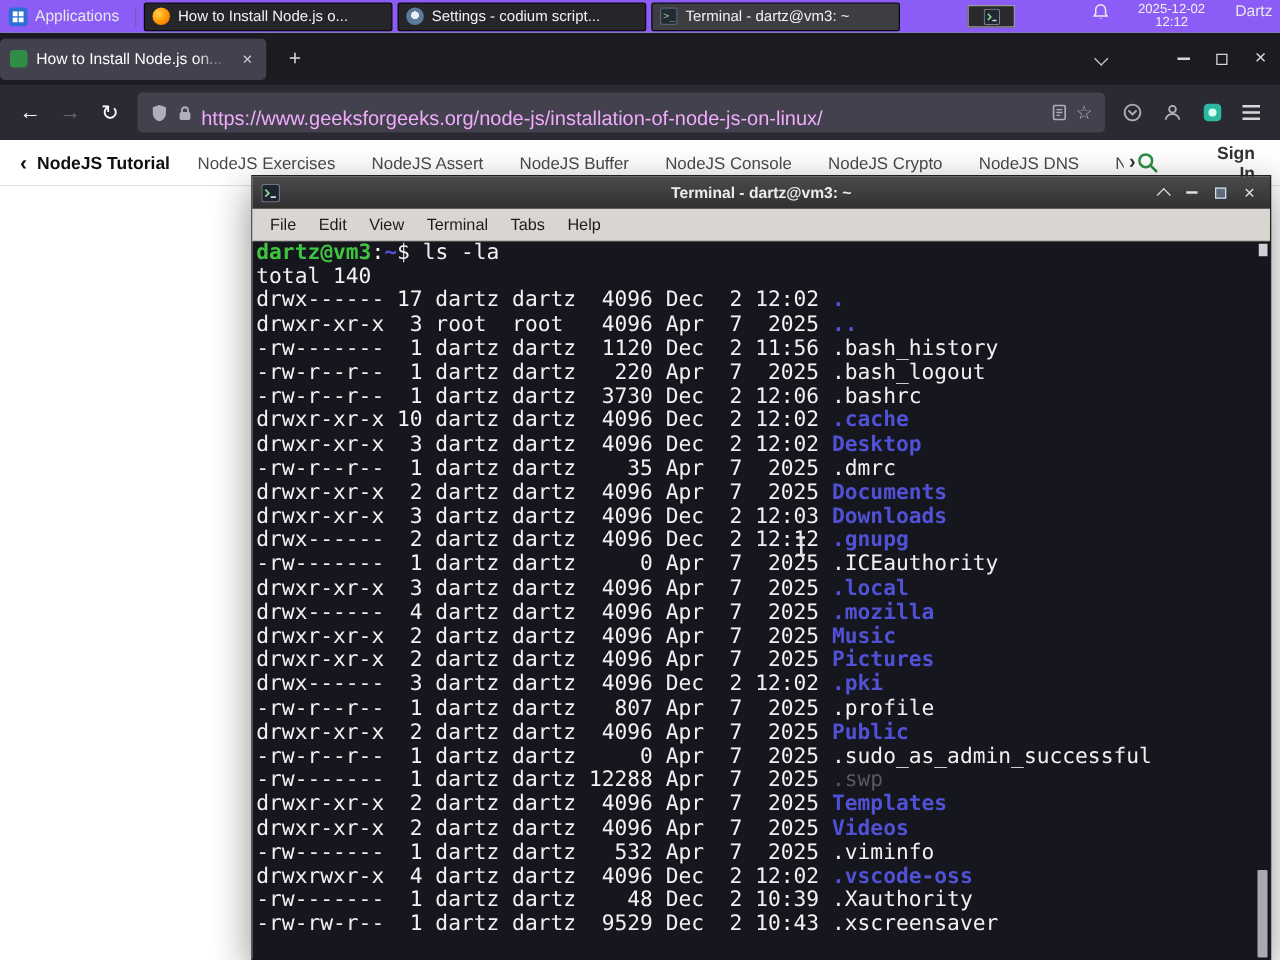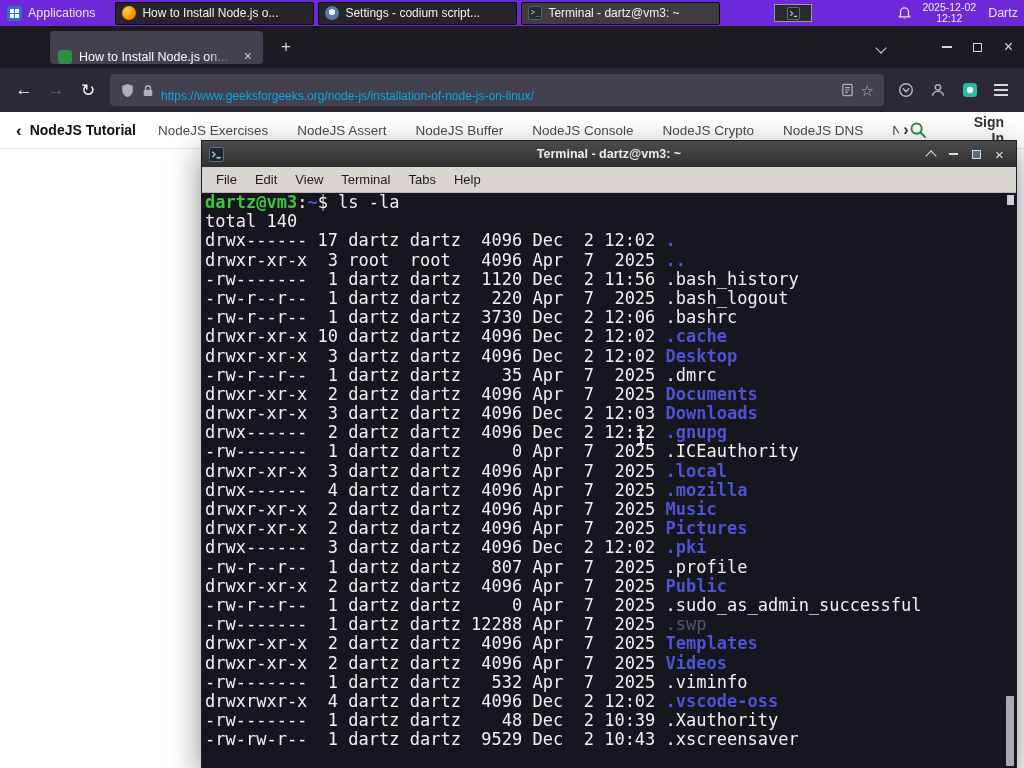--- a/index.html
+++ b/index.html
@@ -1,58 +1,58 @@
 <!DOCTYPE html>
 <html><head>
 <meta charset="utf-8">
 <style>
   html,body{margin:0;padding:0;background:#444;}
   .screen{position:relative;width:1024px;height:768px;overflow:hidden;background:#fff;font-family:"Liberation Sans",sans-serif;}
 
   
-  .panel{position:absolute;left:0;top:0;width:1024px;height:26px;background:#6d28d9;display:flex;align-items:center;color:#e8e8e8;font-size:12.5px;z-index:80;box-sizing:border-box;}
+  .panel{position:absolute;left:0;top:0;width:1024px;height:26px;background:#8b5cf6;display:flex;align-items:center;color:#e8e8e8;font-size:12.5px;z-index:80;box-sizing:border-box;}
   .appmenu{display:flex;align-items:center;gap:6px;padding:0 10px 0 7px;height:100%;cursor:default;}
   .appicon{width:15px;height:15px;border-radius:3px;background:#2d6fd2;display:inline-flex;align-items:center;justify-content:center;}
   .pdiv{width:1px;height:15px;border-left:1px dotted #5a5a5a;margin:0 3px;}
   .tasklist{display:flex;align-items:center;height:100%;}
   .task-btn{display:flex;align-items:center;gap:6px;width:185px;height:21px;margin:0 2px;padding:0 6px;background:#26262a;border:1px solid #0a0a0a;border-radius:2px;overflow:hidden;}
   .task-btn.active{background:#3d3d42;}
   .task-label{white-space:nowrap;overflow:hidden;font-size:12px;color:#f2f2f2;}
   .ticon{flex:0 0 auto;width:14px;height:14px;border-radius:50%;}
   .ticon.firefox{background:radial-gradient(circle at 35% 35%,#ffd24a,#ff9500 55%,#e55b0c);}
   .ticon.settings{background:radial-gradient(circle at 50% 45%,#e8eef4 0 30%,#5b7a9d 31%);}
   .ticon.terminal{border-radius:2px;background:#232a33;border:1px solid #57606a;box-sizing:border-box;}
   .ticon.terminal::after{content:">_";display:block;color:#8fd78f;font-size:8px;line-height:12px;text-align:center;font-family:"DejaVu Sans Mono",monospace;}
   .pager{margin-left:52px;width:38px;height:18px;border:1px solid #9a9a9a;background:#2a2a2e;display:flex;align-items:center;justify-content:center;box-sizing:border-box;}
-  .pright{margin-left:auto;display:flex;align-items:center;gap:10px;padding-right:6px;}
+  .pright{margin-left:auto;display:flex;align-items:flex-start;gap:22px;padding-right:6px;}
   .clock{text-align:center;font-size:10.5px;line-height:11.5px;color:#f0f0f0;}
   .puser{font-size:12.5px;margin-left:2px;white-space:nowrap;}
 
   
   .ffwin{position:absolute;left:0;top:26px;width:1024px;height:742px;background:#fff;z-index:10;}
   .tabbar{position:absolute;left:0;top:0;width:100%;height:42px;background:#1c1b22;display:flex;align-items:center;box-sizing:border-box;}
-  .tab{display:flex;align-items:flex-end;gap:7px;margin-left:50px;width:213px;height:33px;background:#42414d;border-radius:4px;padding:0 8px;color:#fbfbfe;font-size:12.5px;box-sizing:border-box;}
+  .tab{display:flex;align-items:center;gap:7px;width:213px;height:33px;background:#42414d;border-radius:4px;padding:0 8px;color:#fbfbfe;font-size:12.5px;box-sizing:border-box;}
   .favicon{width:14px;height:14px;border-radius:3px;background:#2f8d46;flex:0 0 auto;}
   .tab-title{flex:1;white-space:nowrap;overflow:hidden;
     -webkit-mask-image:linear-gradient(to right,#000 82%,transparent);mask-image:linear-gradient(to right,#000 82%,transparent);}
   .tclose{color:#cfcfd8;font-size:14px;line-height:1;padding:1px 3px;}
   .newtab{color:#d7d7db;font-size:17px;margin-left:10px;padding:2px 8px;}
   .tab-spacer{flex:1;}
   .chev{display:inline-block;width:7px;height:7px;border-right:1.6px solid #cfcfd8;border-bottom:1.6px solid #cfcfd8;}
   .chev.down{transform:rotate(45deg);margin-top:-3px;}
   .tabsbtn{padding:6px 10px;margin-right:36px;}
   .wc{width:31px;height:30px;display:flex;align-items:center;justify-content:center;color:#d7d7db;}
   .bar{width:10px;height:1.6px;background:#d7d7db;}
   .sq{width:9px;height:9px;border:1.5px solid #d7d7db;box-sizing:border-box;}
   .xg{font-size:16px;line-height:1;}
   .toolbar{position:absolute;left:0;top:42px;width:100%;height:44px;background:#2b2a33;display:flex;align-items:center;padding:0 8px;box-sizing:border-box;}
   .navbtn{width:32px;height:30px;display:flex;align-items:center;justify-content:center;font-size:17px;color:#fbfbfe;border-radius:4px;}
   .navbtn.disabled{color:#66656f;}
   .urlbar{flex:1;display:flex;align-items:center;gap:7px;height:32px;margin:0 12px 0 6px;background:#42414d;border-radius:4px;padding:0 10px;min-width:0;}
-  .urltext{flex:1;color:#0ea5e9;font-size:12px;white-space:nowrap;overflow:hidden;margin-top:12px;}
+  .urltext{flex:1;color:#f0abfc;font-size:16px;white-space:nowrap;overflow:hidden;margin-top:12px;}
   .tb-icons{display:flex;align-items:center;gap:16px;padding:0 8px 0 2px;}
   .tbicon{display:flex;align-items:center;justify-content:center;}
   .star{color:#b8b7c0;font-size:15px;line-height:1;}
   .burger{width:14px;height:2px;background:#d7d7db;box-shadow:0 -5px 0 #d7d7db,0 5px 0 #d7d7db;}
 
   
   .sitenav{position:absolute;left:0;top:86px;width:100%;height:37px;background:#fff;border-bottom:1px solid #e4e4e4;box-shadow:0 1px 4px rgba(0,0,0,.10);display:flex;align-items:center;box-sizing:border-box;padding:0 20px 0 16px;color:#454545;}
   .snback{font-size:17px;font-weight:bold;color:#111;margin-right:8px;line-height:1;}
   .sntitle{font-size:14px;font-weight:bold;color:#111;margin-right:22px;white-space:nowrap;}
   .snlinks{display:flex;align-items:center;gap:29px;overflow:hidden;white-space:nowrap;}

